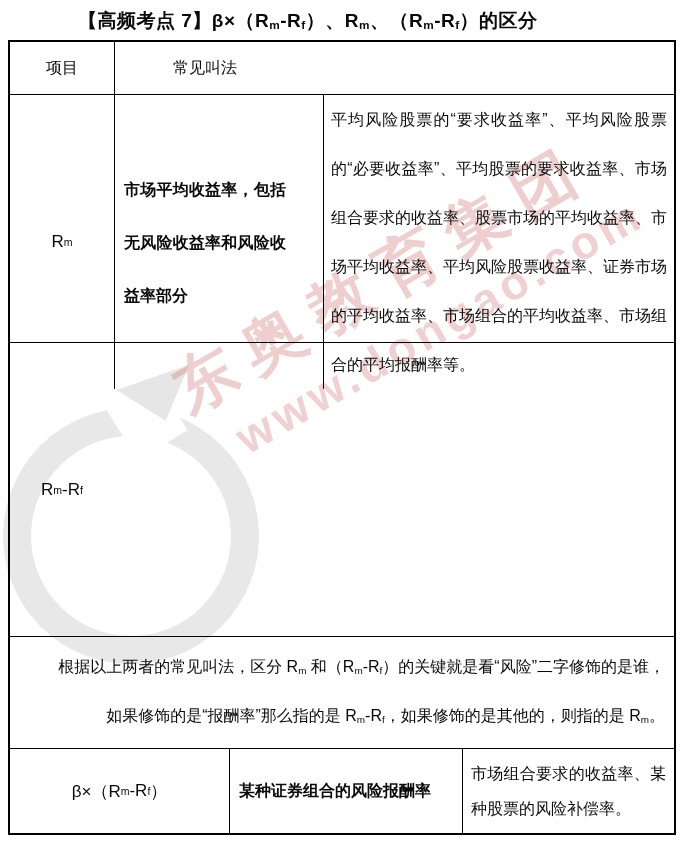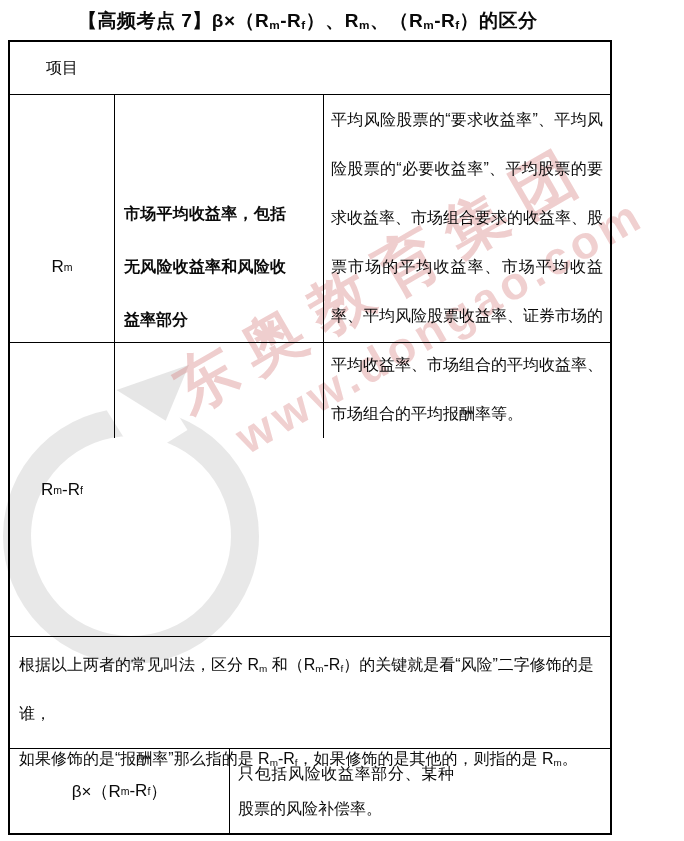--- a/index.html
+++ b/index.html
@@ -19,27 +19,27 @@
             border-left:10px solid transparent;border-right:48px solid transparent;
             border-top:60px solid rgba(140,140,140,0.22);transform:rotate(-148deg);}
   .wm-rot{position:absolute;left:195px;top:356px;transform:rotate(-30deg);
           transform-origin:0 50%;white-space:nowrap;}
   .wm-brand{font-size:62px;font-weight:bold;letter-spacing:16px;line-height:70px;
             color:rgba(214,125,125,0.38);}
   .wm-url{font-size:46px;font-weight:bold;letter-spacing:5px;line-height:62px;
           margin-top:4px;margin-left:30px;color:rgba(214,125,125,0.36);}
 
   
-  .tbl{position:absolute;left:8px;top:40px;width:604px;z-index:2;
+  .tbl{position:absolute;left:8px;top:40px;width:668px;z-index:2;
        border:2px solid #000;box-sizing:border-box;font-size:16px;}
   .row{display:grid;box-sizing:border-box;border-top:1.5px solid #000;}
   .row:first-child{border-top:none;}
   .cols-main{grid-template-columns:104px 181px 1fr;}
   .cols-last{grid-template-columns:219px 233px 1fr;}
-  .cell{box-sizing:border-box;border-left:1.5px solid #000;min-width:0;}
+  .cell{box-sizing:border-box;border-left:1.5px solid #000;min-width:0;align-items:flex-end;}
   .cell:first-child{border-left:none;}
   .h-header{height:52px;} .h-r1{height:248px;} .h-r2{height:294px;}
   .h-note{height:112px;} .h-last{height:85px;}
   .c-center{display:flex;align-items:center;justify-content:center;text-align:center;}
   .c-item{font-size:17px;}
   .c-meaning{display:flex;align-items:center;padding:0 9px;font-weight:bold;}
   .c-meaning .inner{line-height:53px;text-align:justify;text-align-last:left;width:100%;}
   .c-names{display:flex;align-items:center;padding:0 7px;margin-left:28px;}
   .c-names .inner{line-height:49px;text-align:justify;text-align-last:left;width:100%;}
   .c-note{padding:5px 9px;display:flex;flex-direction:column;justify-content:center;}
@@ -61,20 +61,21 @@
     <div class="wm-rot">
       <div class="wm-brand">东奥教育集团</div>
       <div class="wm-url">www.dongao.com</div>
     </div>
   </div>
 
   <div class="tbl">
 
     <div class="row cols-main h-header">
       <div class="cell c-center">项目</div>
+      <div class="cell c-center">常见叫法</div>
     </div>
 
     <div class="row cols-main h-r1">
       <div class="cell c-center c-item">R<sub>m</sub></div>
       <div class="cell c-meaning">
         <div class="inner">市场平均收益率，包括无风险收益率和风险收益率部分</div>
       </div>
       <div class="cell c-names">
         <div class="inner">平均风险股票的“要求收益率”、平均风险股票的“必要收益率”、平均股票的要求收益率、市场组合要求的收益率、股票市场的平均收益率、市场平均收益率、平均风险股票收益率、证券市场的平均收益率、市场组合的平均收益率、市场组合的平均报酬率等。</div>
       </div>
@@ -86,19 +87,22 @@
 
     <div class="row h-note" style="grid-template-columns:1fr;">
       <div class="cell c-note">
         <div class="line">根据以上两者的常见叫法，区分 R<sub>m</sub> 和（R<sub>m</sub>-R<sub>f</sub>）的关键就是看“风险”二字修饰的是谁，</div>
         <div class="line">如果修饰的是“报酬率”那么指的是 R<sub>m</sub>-R<sub>f</sub>，如果修饰的是其他的，则指的是 R<sub>m</sub>。</div>
       </div>
     </div>
 
     <div class="row cols-last h-last">
       <div class="cell c-center c-item">β×（R<sub>m</sub>-R<sub>f</sub>）</div>
+      <div class="cell c-meaning">
+        <div class="inner" style="line-height:22px;">某种证券组合的风险报酬率</div>
+      </div>
       <div class="cell c-names-sm">
-        <div class="inner">只包括风险收益率部分、某种股票的风险补偿率。</div>
+        <div class="inner">市场组合要求的收益率、某种股票的风险补偿率。</div>
       </div>
     </div>
 
   </div>
 </div>
 
 </body></html>

